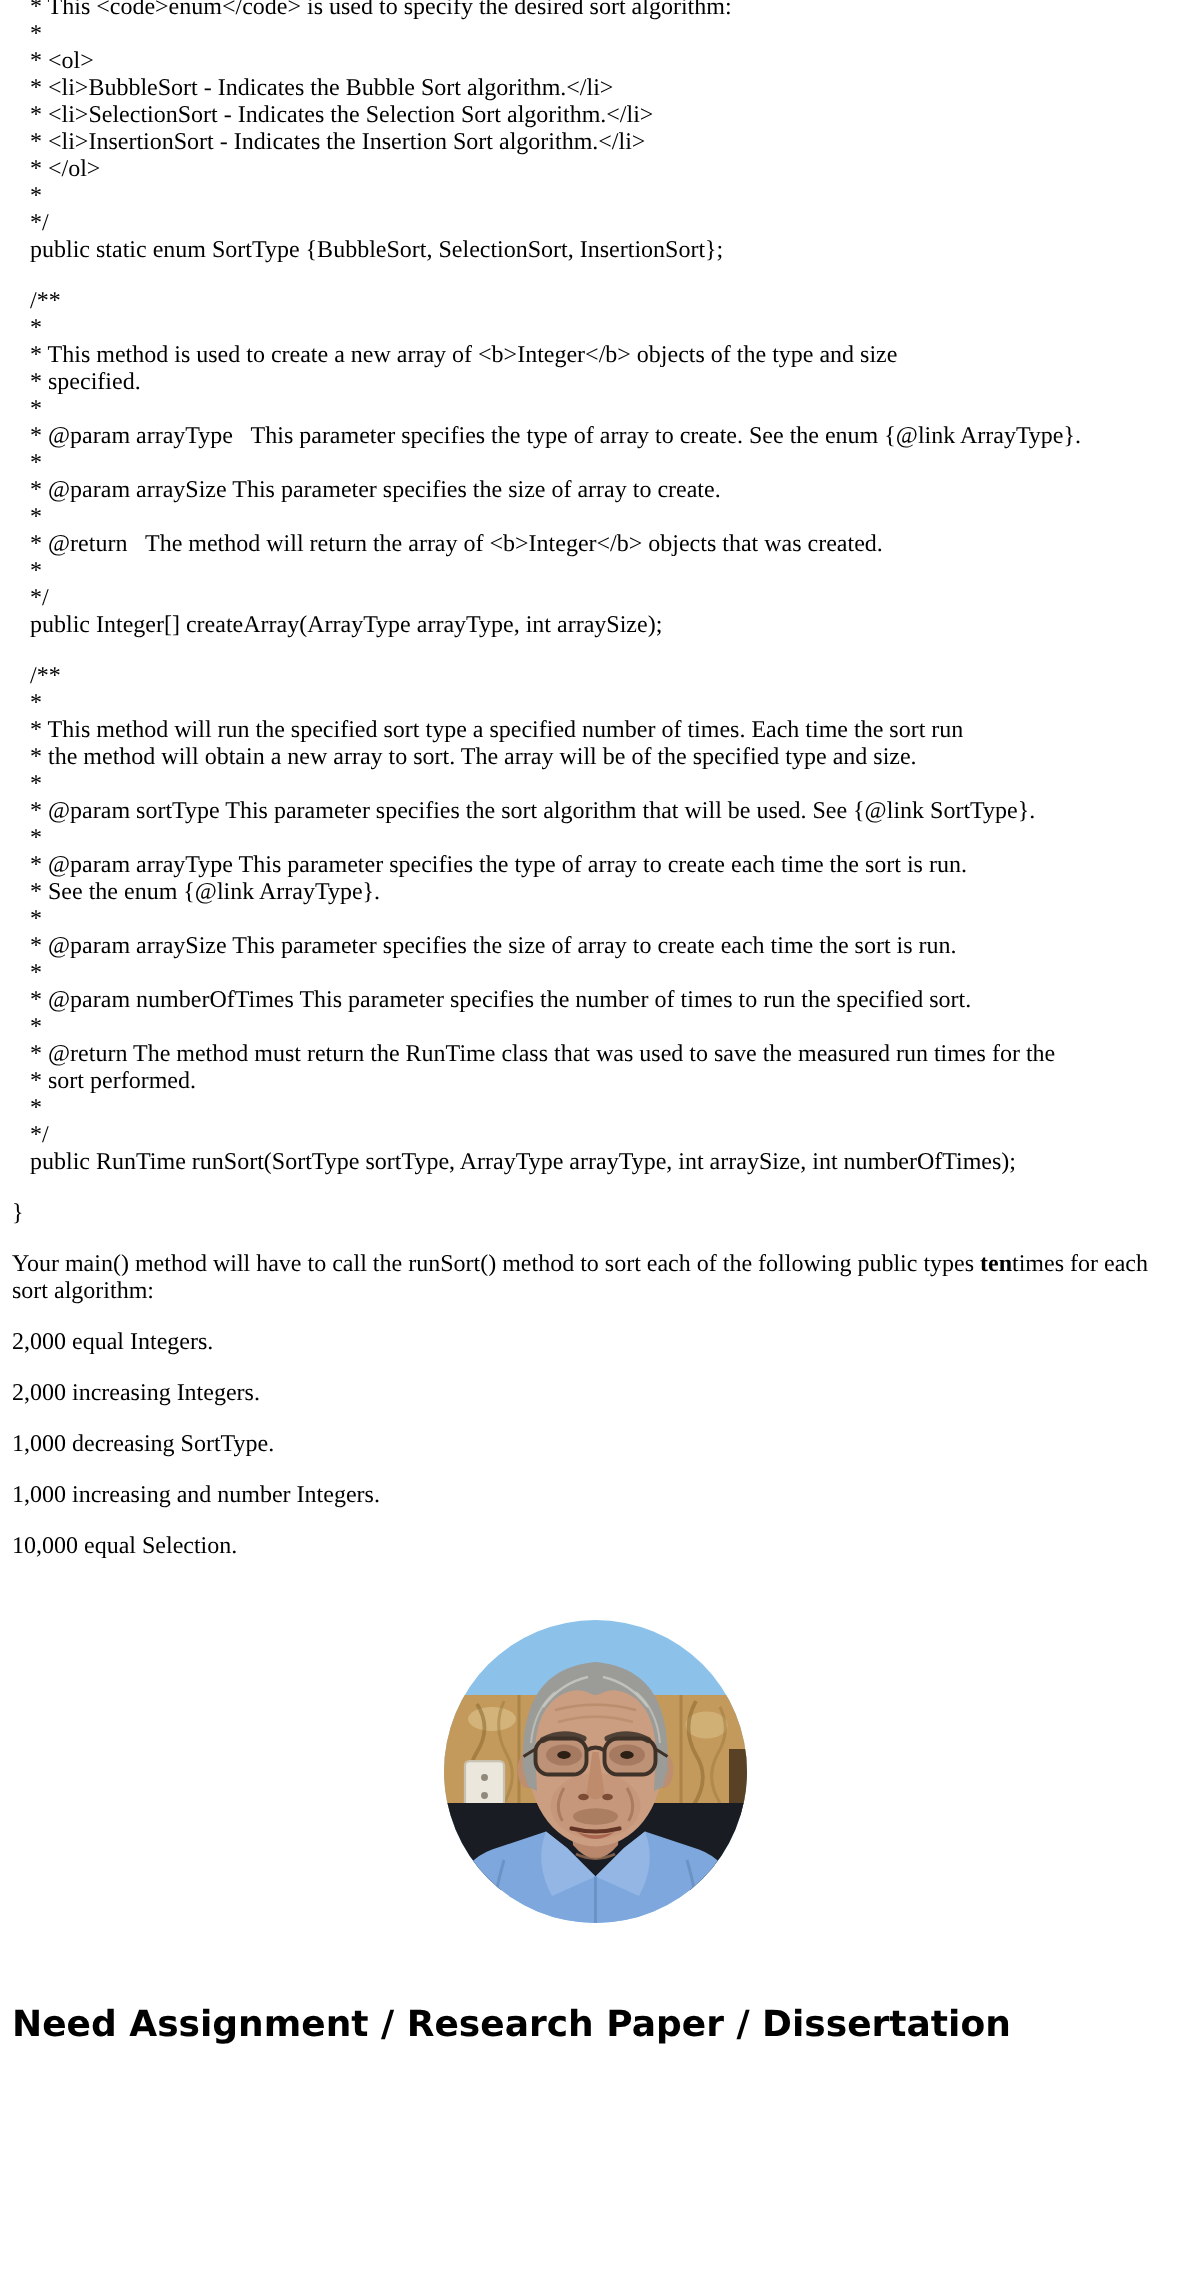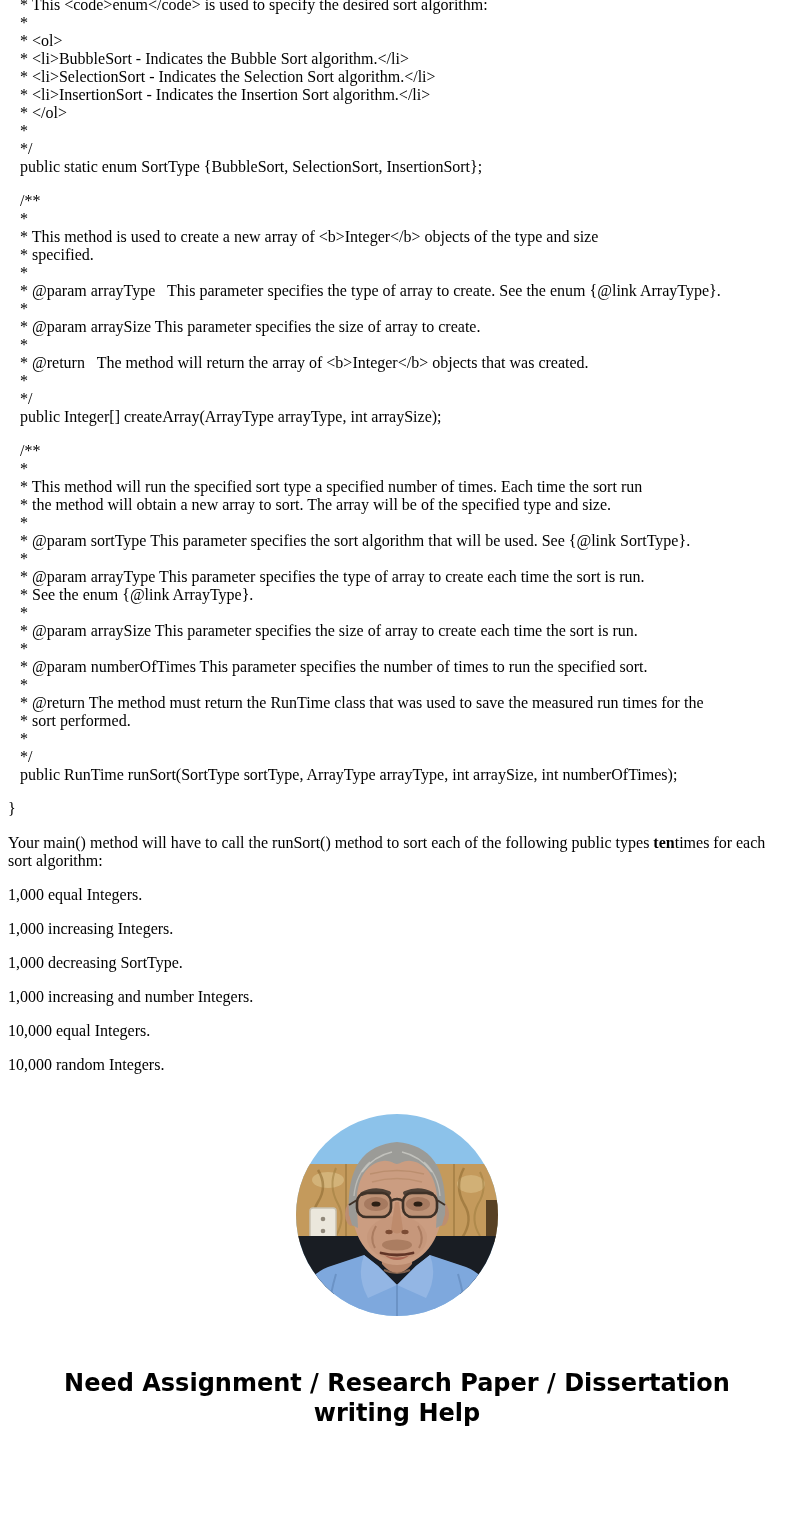--- a/index.html
+++ b/index.html
@@ -20,21 +20,21 @@
     margin: 16px 0;
   }
   p.code.first { margin-top: -4px; }
   .avatar-wrap {
     margin: 40px 0 0 0;
     text-align: center;
   }
   .avatar-wrap svg { display: inline-block; vertical-align: top; }
   .banner {
     margin-top: 52px;
-    text-align: center;
+    text-align: left;
     font-family: "DejaVu Sans", "Liberation Sans", sans-serif;
     font-weight: bold;
     font-size: 24px;
     line-height: 30px;
     color: #000000;
   }
   .banner-line { display: block; }
 </style>
 </head>
 <body>
@@ -83,26 +83,25 @@
 * @return The method must return the RunTime class that was used to save the measured run times for the
 * sort performed.
 *
 */
 public RunTime runSort(SortType sortType, ArrayType arrayType, int arraySize, int numberOfTimes);</p>
 
   <p>}</p>
 
   <p><span>Your main() method will have to call the runSort() method to sort each of the following public types </span><b>ten</b><span>times for each sort algorithm:</span></p>
 
-  <p>1,000 equal Integers.</p>
-  <p>1,000 increasing Integers.</p>
+  <p>2,000 equal Integers.</p>
+  <p>2,000 increasing Integers.</p>
   <p>1,000 decreasing SortType.</p>
   <p>1,000 increasing and number Integers.</p>
-  <p>10,000 equal Integers.</p>
-  <p>10,000 random Integers.</p>
+  <p>10,000 equal Selection.</p>
 
   <div class="avatar-wrap">
     <svg width="202" height="202" viewBox="0 0 202 202" role="img">
       <defs>
         <clipPath id="avclip">
             <circle cx="101" cy="101" r="101"></circle>
           </clipPath>
       </defs>
       <g clip-path="url(#avclip)">
 
@@ -191,16 +190,15 @@
           <path d="M85,139 Q101,143 117,139" stroke="#613426" stroke-width="2.8" stroke-linecap="round" fill="none"></path>
           <path d="M88,141 Q101,151 114,141 Q101,146 88,141 Z" fill="#a55d4a" opacity="0.85"></path>
           <path d="M88,156 Q101,162 114,156" stroke="#a87a5c" stroke-width="2" fill="none" opacity="0.7"></path>
         </g>
       </g>
     </svg>
   </div>
 
   <div class="banner">
     <span class="banner-line">Need Assignment / Research Paper / Dissertation</span>
-    <span class="banner-line">writing Help</span>
   </div>
 
 </main>
 
 </body></html>

